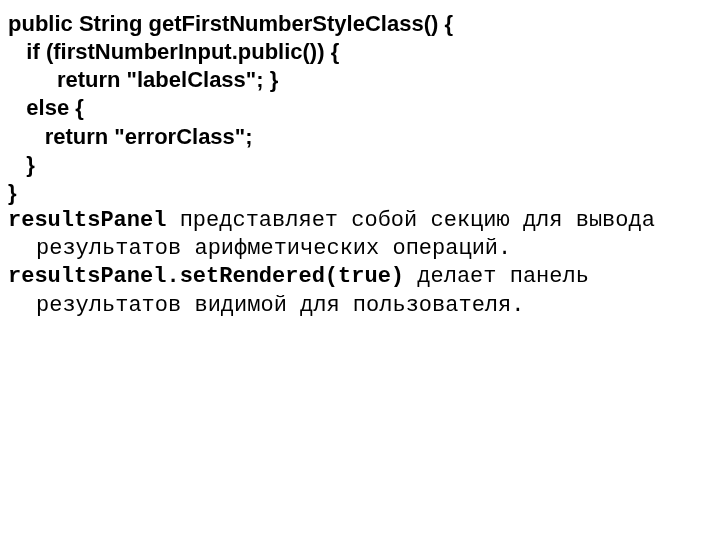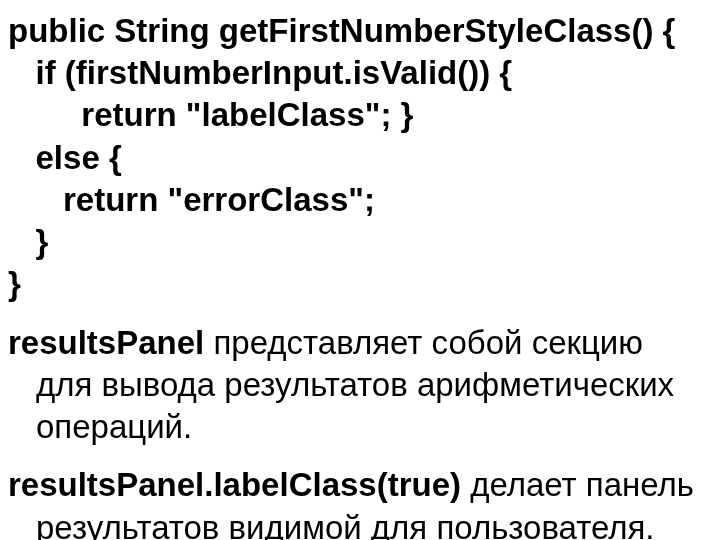--- a/index.html
+++ b/index.html
@@ -9,49 +9,50 @@
     height: 540px;
     background: #ffffff;
     font-family: Arial, Helvetica, sans-serif;
     color: #000000;
   }
   .page {
     box-sizing: border-box;
     padding: 10px 24px 0 8px;
     width: 720px;
     height: 540px;
-    font-size: 33px;
+    font-size: 22px;
     line-height: 1.28;
   }
   .code-line {
     white-space: pre;
   }
   .bold { font-weight: 700; }
   .para {
-    margin-top: 16px;
+    margin-top: 0;
     text-indent: 0;
     padding-left: 28px;
     text-indent: -28px;
+    font-family: Liberation Mono, monospace;
   }
   .para .lead { font-weight: 700; }
 </style>
 </head>
 <body>
 
 <div class="page">
 
   <div class="code-line bold">public String getFirstNumberStyleClass() {</div>
-  <div class="code-line bold">   if (firstNumberInput.isValid()) {</div>
+  <div class="code-line bold">   if (firstNumberInput.public()) {</div>
   <div class="code-line bold">        return "labelClass"; }</div>
   <div class="code-line bold">   else {</div>
   <div class="code-line bold">      return "errorClass";</div>
   <div class="code-line bold">   }</div>
   <div class="code-line bold">}</div>
 
   <div class="para">
     <span class="lead">resultsPanel</span><span> представляет собой секцию для вывода результатов арифметических операций.</span>
   </div>
 
   <div class="para">
-    <span class="lead">resultsPanel.labelClass(true)</span><span> делает панель результатов видимой для пользователя.</span>
+    <span class="lead">resultsPanel.setRendered(true)</span><span> делает панель результатов видимой для пользователя.</span>
   </div>
 
 </div>
 
 </body></html>

